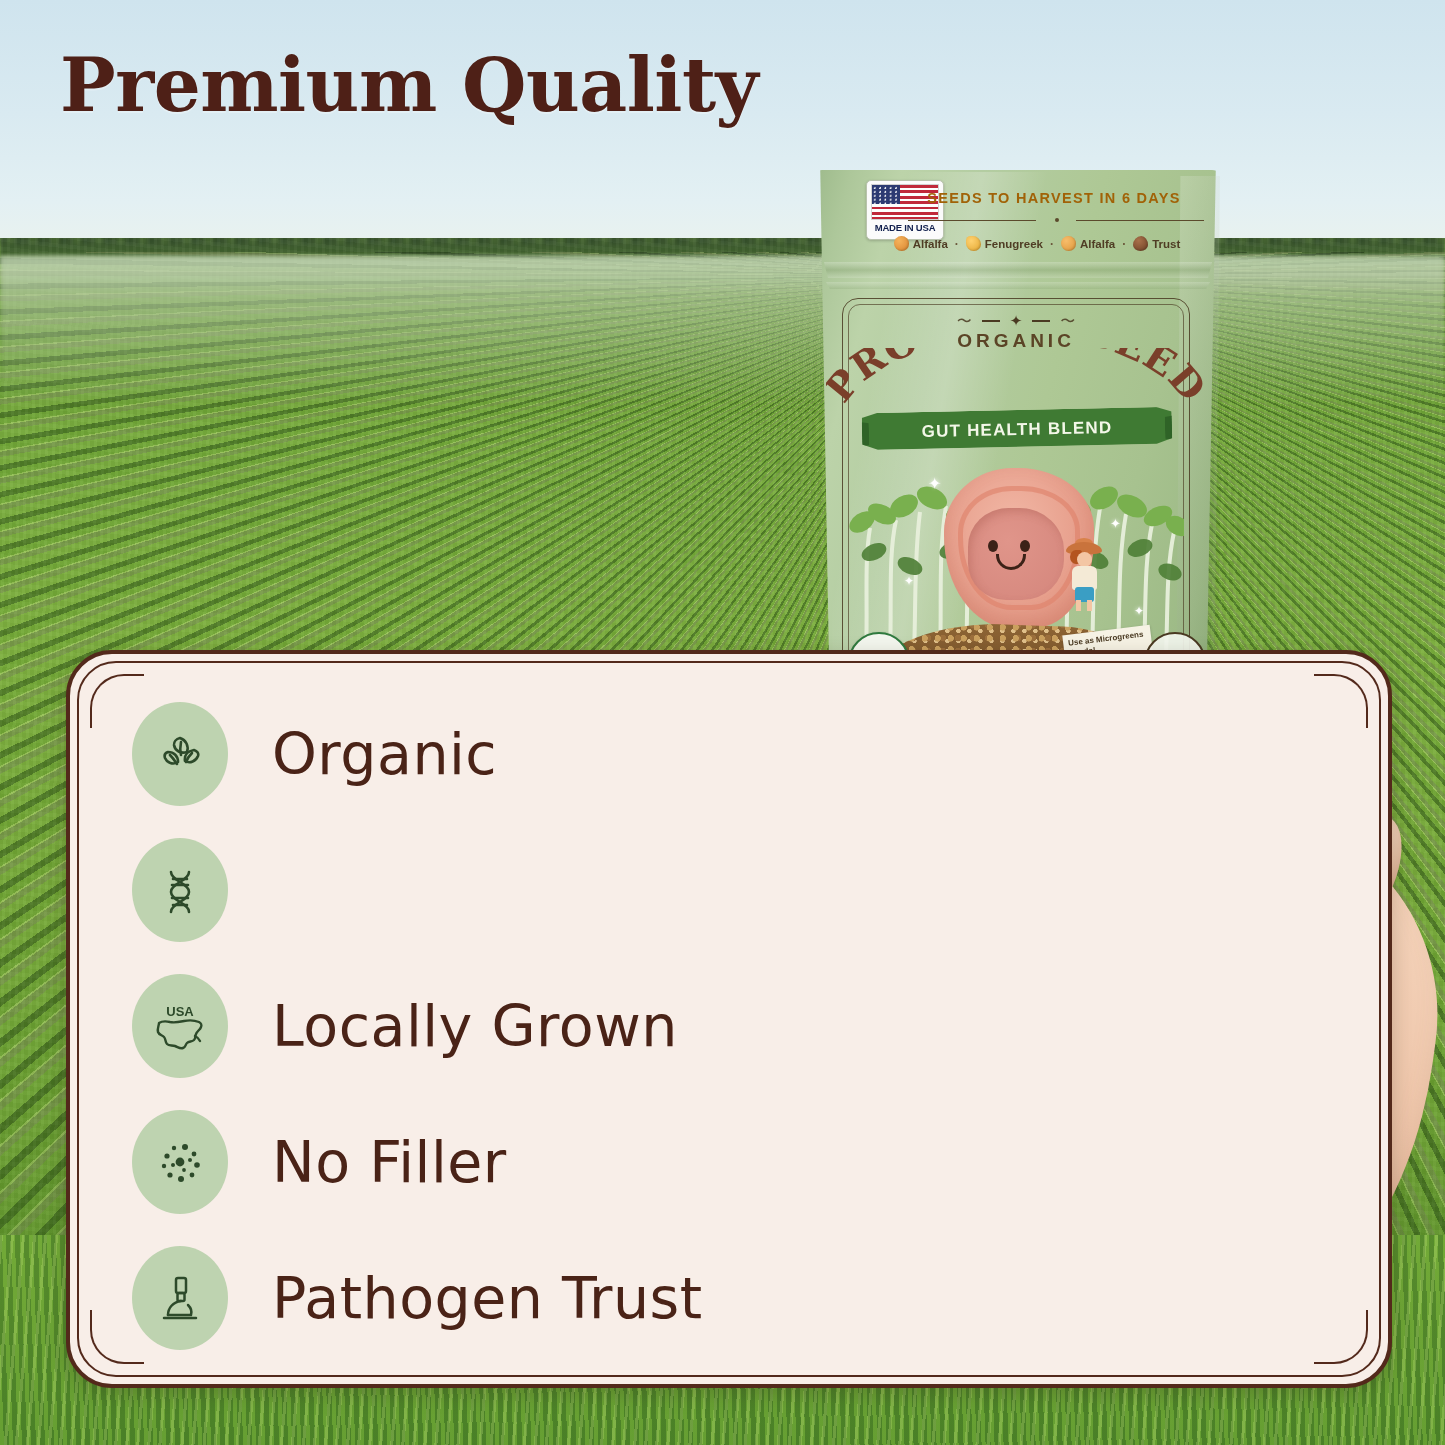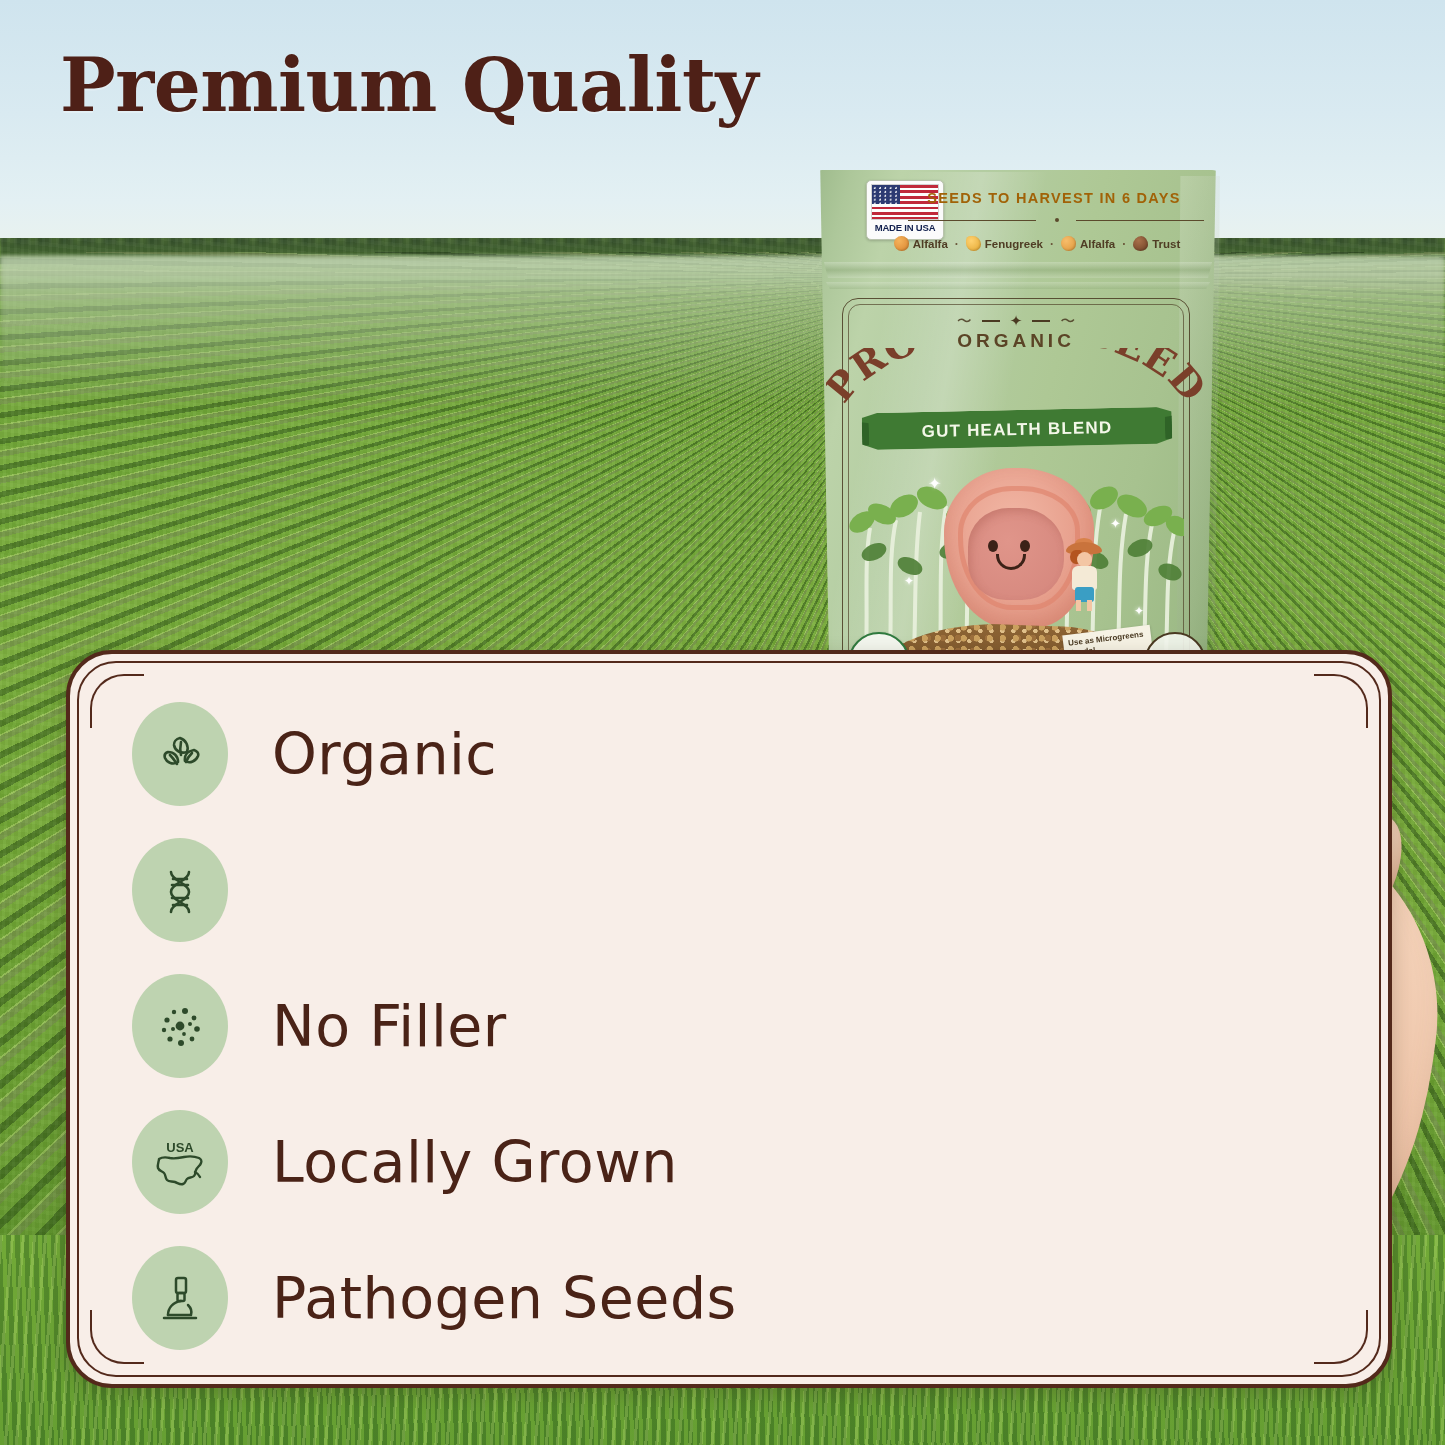--- a/index.html
+++ b/index.html
@@ -606,20 +606,31 @@
           <svg width="52" height="52" viewBox="0 0 52 52" fill="none" stroke="#2d4a2a" stroke-width="2.6" stroke-linecap="round">
             <path d="M17 8c0 9 18 11 18 20s-18 11-18 20"></path>
             <path d="M35 8c0 9-18 11-18 20s18 11 18 20"></path>
             <path d="M19 15h14M18 21h16M18 34h16M19 41h14"></path>
           </svg>
         </div>
       </div>
 
       <div class="frow">
         <div class="ficon">
+          <svg width="56" height="52" viewBox="0 0 56 52" fill="none" stroke="#2d4a2a" stroke-width="2.4" stroke-linejoin="round" stroke-linecap="round">
+            <text x="28" y="16" text-anchor="middle" font-family="Liberation Sans, sans-serif" font-size="13" font-weight="700" fill="#2d4a2a" stroke="none">USA</text>
+            <path d="M7 23c3-2 7-2 11-1 5 1 9 0 14-1 5-1 10-1 15 1 2 1 3 3 2 5-1 3-4 4-5 7-1 2 0 4-2 6-2 2-5 1-7 3-2 2-1 4-4 5-3 1-5-1-8-2-3-1-6 0-8-2-2-2-1-5-3-7-2-2-5-2-6-5-1-3 1-7 1-9z"></path>
+            <path d="M43 36c2 1 4 3 5 5"></path>
+          </svg>
+        </div>
+        <div class="flabel">Locally Grown</div>
+      </div>
+
+      <div class="frow">
+        <div class="ficon">
           <svg width="52" height="52" viewBox="0 0 52 52" fill="#2d4a2a">
             <circle cx="26" cy="26" r="4.4"></circle>
             <circle cx="13" cy="20" r="2.6"></circle>
               <circle cx="20" cy="12" r="2.2"></circle>
             <circle cx="31" cy="11" r="3"></circle>
               <circle cx="40" cy="18" r="2.4"></circle>
             <circle cx="43" cy="29" r="2.8"></circle>
               <circle cx="38" cy="39" r="2.4"></circle>
             <circle cx="27" cy="43" r="3"></circle>
               <circle cx="16" cy="39" r="2.6"></circle>
@@ -627,39 +638,28 @@
               <circle cx="36" cy="24" r="2"></circle>
             <circle cx="19" cy="29" r="2"></circle>
               <circle cx="30" cy="34" r="1.9"></circle>
           </svg>
         </div>
         <div class="flabel">No Filler</div>
       </div>
 
       <div class="frow">
         <div class="ficon">
-          <svg width="56" height="52" viewBox="0 0 56 52" fill="none" stroke="#2d4a2a" stroke-width="2.4" stroke-linejoin="round" stroke-linecap="round">
-            <text x="28" y="16" text-anchor="middle" font-family="Liberation Sans, sans-serif" font-size="13" font-weight="700" fill="#2d4a2a" stroke="none">USA</text>
-            <path d="M7 23c3-2 7-2 11-1 5 1 9 0 14-1 5-1 10-1 15 1 2 1 3 3 2 5-1 3-4 4-5 7-1 2 0 4-2 6-2 2-5 1-7 3-2 2-1 4-4 5-3 1-5-1-8-2-3-1-6 0-8-2-2-2-1-5-3-7-2-2-5-2-6-5-1-3 1-7 1-9z"></path>
-            <path d="M43 36c2 1 4 3 5 5"></path>
-          </svg>
-        </div>
-        <div class="flabel">Locally Grown</div>
-      </div>
-
-      <div class="frow">
-        <div class="ficon">
           <svg width="52" height="52" viewBox="0 0 52 52" fill="none" stroke="#2d4a2a" stroke-width="2.5" stroke-linecap="round" stroke-linejoin="round">
             <rect x="22" y="6" width="10" height="15" rx="2"></rect>
             <rect x="23.5" y="21" width="7" height="8" rx="1.5"></rect>
             <path d="M27 29c-8 1-13 7-13 14"></path>
             <path d="M14 43h22"></path>
             <path d="M10 46h32"></path>
             <path d="M34 33c3 3 4 7 3 10"></path>
           </svg>
         </div>
-        <div class="flabel">Pathogen Seeds</div>
+        <div class="flabel">Pathogen Trust</div>
       </div>
 
     </div>
   </div>
 
 </div>
 
 </body></html>

